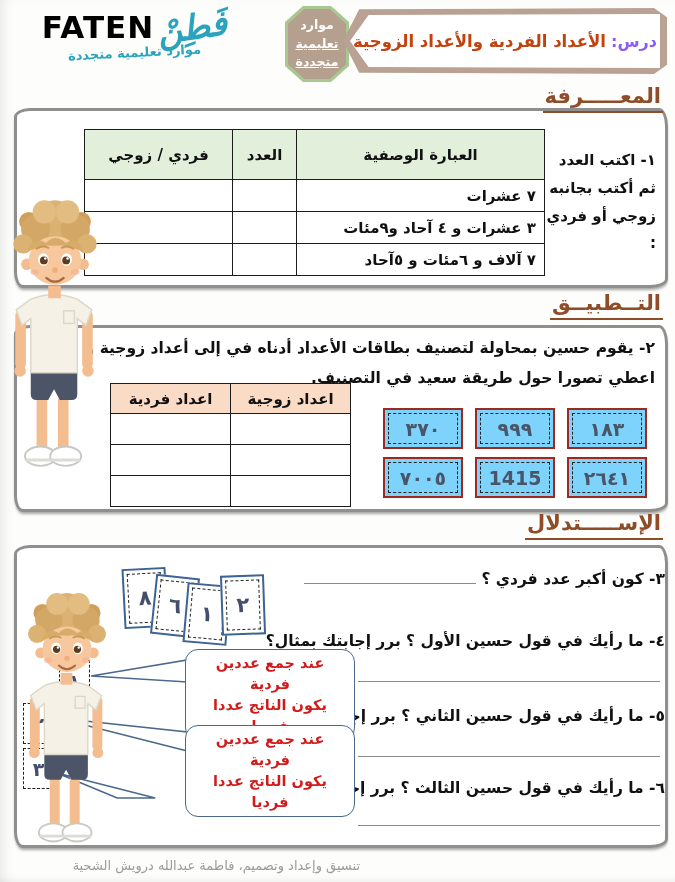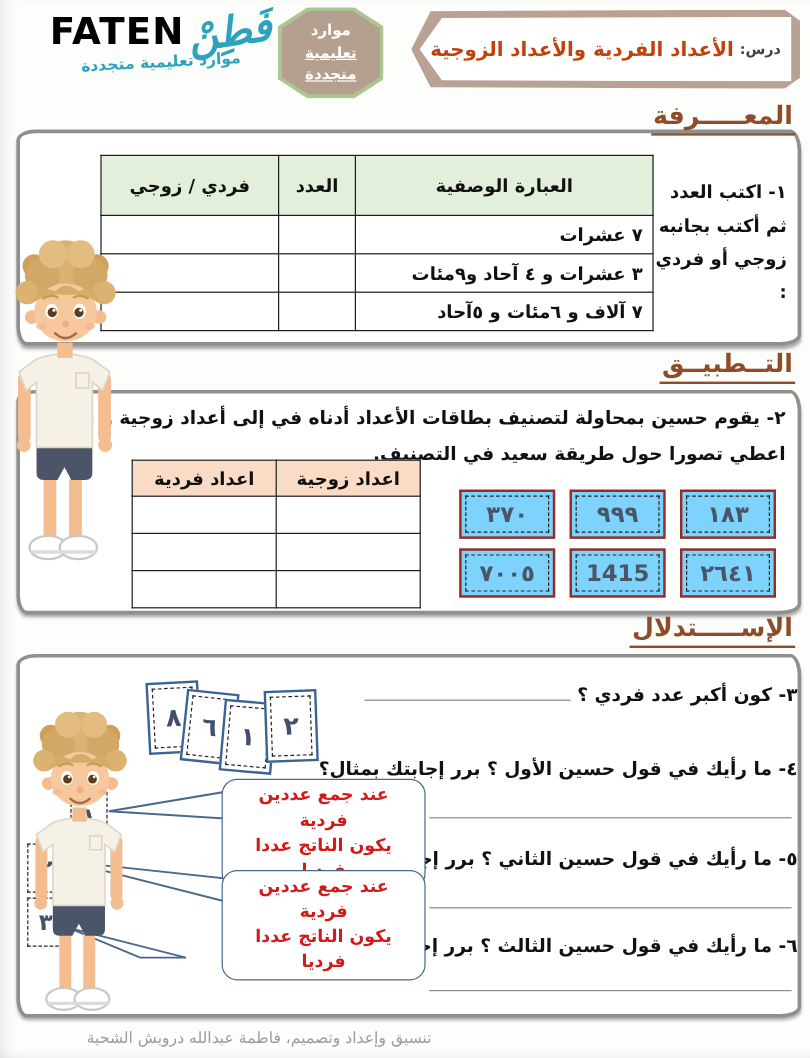--- a/index.html
+++ b/index.html
@@ -10,36 +10,36 @@
     box-shadow: inset 10px 0 14px -8px rgba(0,0,0,.10), inset 0 -8px 10px -8px rgba(0,0,0,.08);
   }
 
   
   .logo { position:absolute; top:12px; left:22px; width:225px; direction:ltr; text-align:center; }
   .logo-row { display:flex; align-items:flex-end; justify-content:center; }
   .faten-en { font-size:31px; font-weight:bold; color:#000000; letter-spacing:1px; line-height:1; }
   .faten-ar { font-size:34px; font-weight:bold; color:#2ba3bd; line-height:.9; transform:rotate(-8deg); margin-left:3px; font-style:italic; }
   .logo-tagline { color:#2ba3bd; font-size:13px; font-weight:bold; transform:rotate(-3deg); margin-top:2px; }
 
-  .badge-outer { position:absolute; top:6px; right:355px; width:88px; height:76px;
+  .badge-outer { position:absolute; top:6px; right:326px; width:64px; height:76px;
     background:#a9c791; clip-path:polygon(28% 0,72% 0,100% 21%,100% 79%,72% 100%,28% 100%,0 79%,0 21%);
     display:flex; }
   .badge-inner { flex:1; margin:3px; background:#b5a08f;
     clip-path:polygon(28% 0,72% 0,100% 21%,100% 79%,72% 100%,28% 100%,0 79%,0 21%);
     display:flex; flex-direction:column; align-items:center; justify-content:center;
     color:#fff; font-size:12.5px; font-weight:bold; line-height:1.5; }
   .badge-inner .u { text-decoration:underline; }
 
   .lesson-outer { position:absolute; top:8px; right:8px; width:324px; height:66px;
     background:#b9a193;
     clip-path:polygon(0 50%, 5% 2%, 96% 0, 100% 14%, 100% 86%, 96% 100%, 5% 98%); }
   .lesson-inner { position:absolute; top:6px; bottom:6px; right:7px; left:7px; background:#fff;
     clip-path:polygon(0 50%, 6% 2%, 100% 0, 100% 100%, 6% 98%);
     display:flex; align-items:center; justify-content:center; gap:5px; }
-  .lesson-label { color:#404040; font-weight:bold; font-size:12px; }
+  .lesson-label { color:#8b5cf6; font-weight:bold; font-size:16px; }
   .lesson-title { color:#c2410c; font-weight:bold; font-size:16.5px; }
 
   
   .sec-title { position:absolute; right:12px; z-index:5; color:#8f4c28; font-weight:bold;
     font-size:21px; border-bottom:2.5px solid #8f4c28; padding:0 2px 3px 2px; }
   #title1 { top:84px; } #title2 { top:291px; } #title3 { top:511px; }
 
   .panel { position:absolute; left:14px; right:7px; background:#fff;
     border:3px solid #8f8f8f; border-radius:16px 9px 18px 9px / 9px 18px 9px 16px;
     box-shadow:0 3px 3px -1px rgba(0,0,0,.35); }

